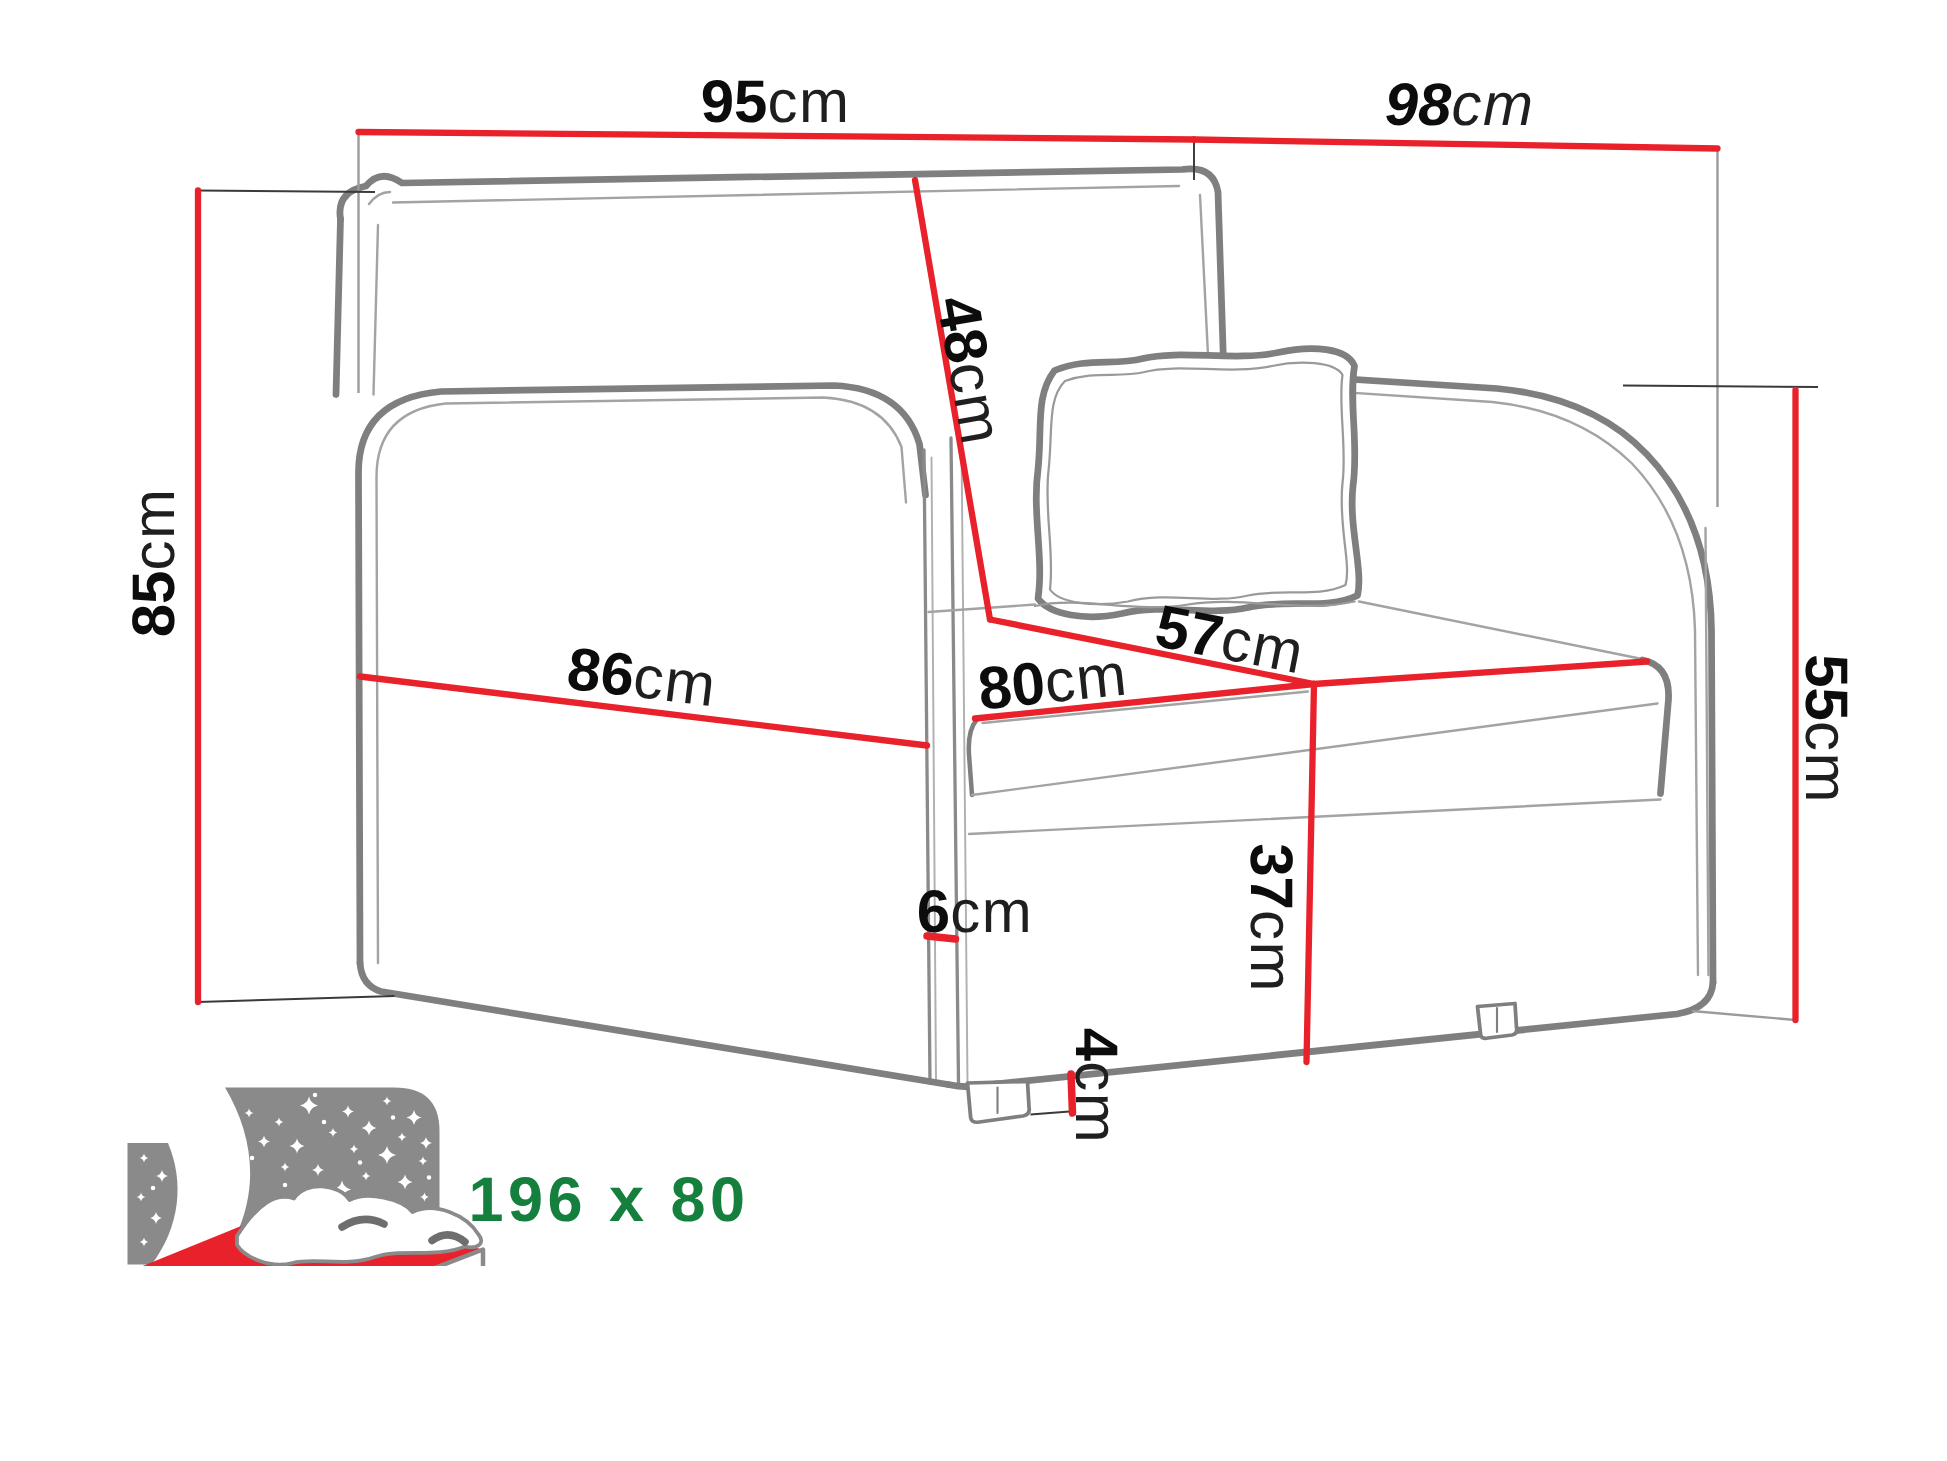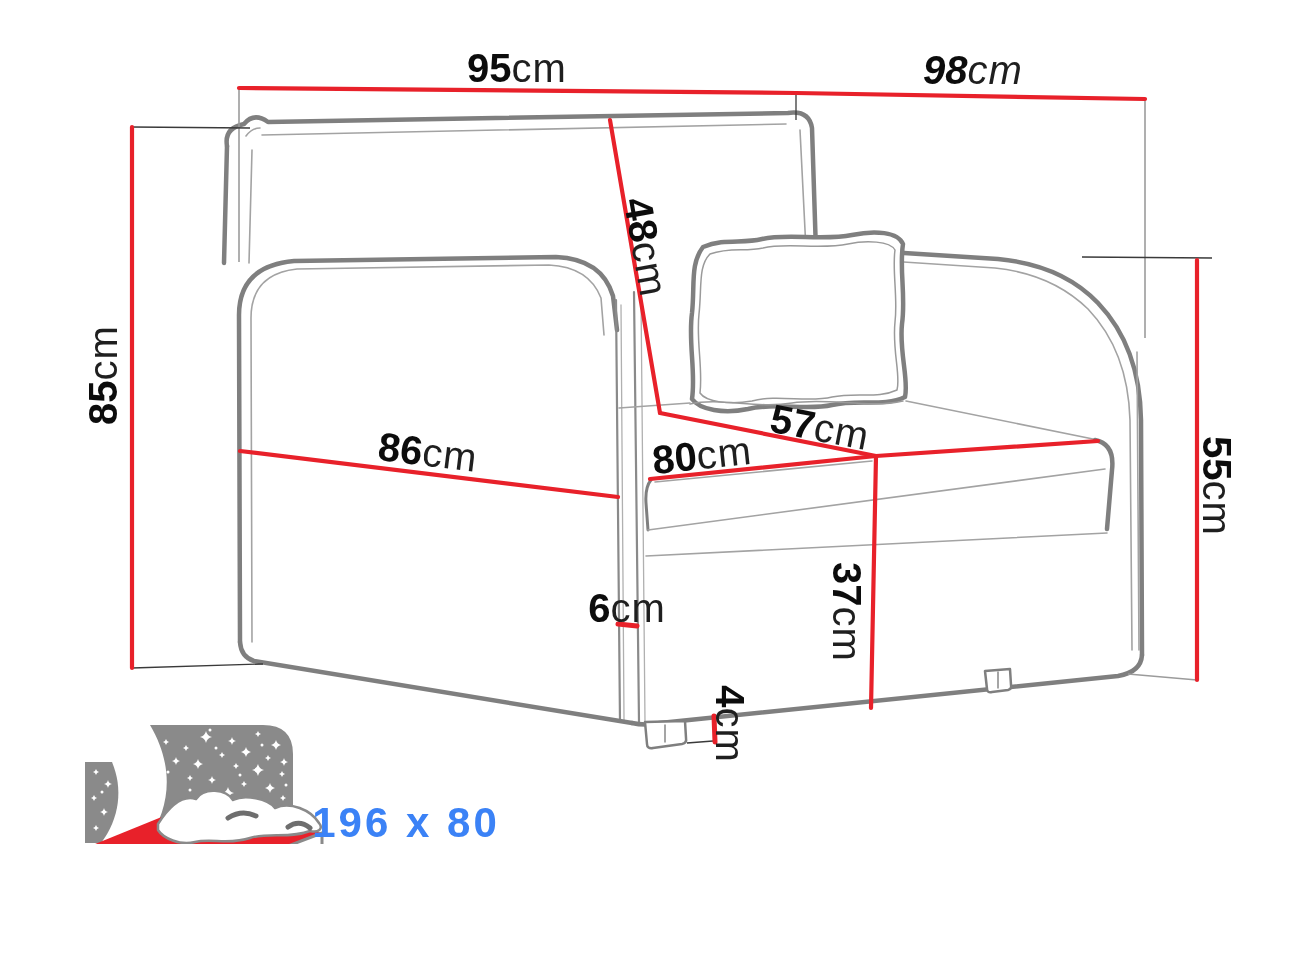--- a/index.html
+++ b/index.html
@@ -12,24 +12,24 @@
   .dim .unit{font-weight:400;color:#1f1f1f;letter-spacing:1px;}
   .lbl-95{left:517px;top:68px;}
   .lbl-98{left:973px;top:70px;font-style:italic;}
   .lbl-85{left:103px;top:375px;transform:translate(-50%,-50%) rotate(-90deg);}
   .lbl-48{left:646px;top:247px;transform:translate(-50%,-50%) rotate(80deg);}
   .lbl-57{left:820px;top:427px;transform:translate(-50%,-50%) rotate(11deg);}
   .lbl-80{left:702px;top:455px;transform:translate(-50%,-50%) rotate(-6deg);}
   .lbl-86{left:428px;top:452px;transform:translate(-50%,-50%) rotate(7deg);}
   .lbl-55{left:1217px;top:486px;transform:translate(-50%,-50%) rotate(90deg);}
   .lbl-37{left:847px;top:612px;transform:translate(-50%,-50%) rotate(90deg);}
-  .lbl-6{left:627px;top:608px;}
+  .lbl-6{left:650px;top:608px;}
   .lbl-4{left:730px;top:724px;transform:translate(-50%,-50%) rotate(90deg);}
-  .bed-label{position:absolute;left:406px;top:823px;transform:translate(-50%,-50%);
-       font-size:42px;font-weight:700;color:#3b82f6;letter-spacing:3px;white-space:nowrap;}
+  .bed-label{position:absolute;left:406px;top:800px;transform:translate(-50%,-50%);
+       font-size:42px;font-weight:700;color:#15803d;letter-spacing:3px;white-space:nowrap;}
 </style>
 </head>
 <body>
 
 <div id="stage">
 
 <svg width="1298" height="974" viewBox="0 0 1298 974">
   <defs>
     <path id="star" d="M0,-1 Q0.18,-0.18 1,0 Q0.18,0.18 0,1 Q-0.18,0.18 -1,0 Q-0.18,-0.18 0,-1 Z"></path>
   </defs>

